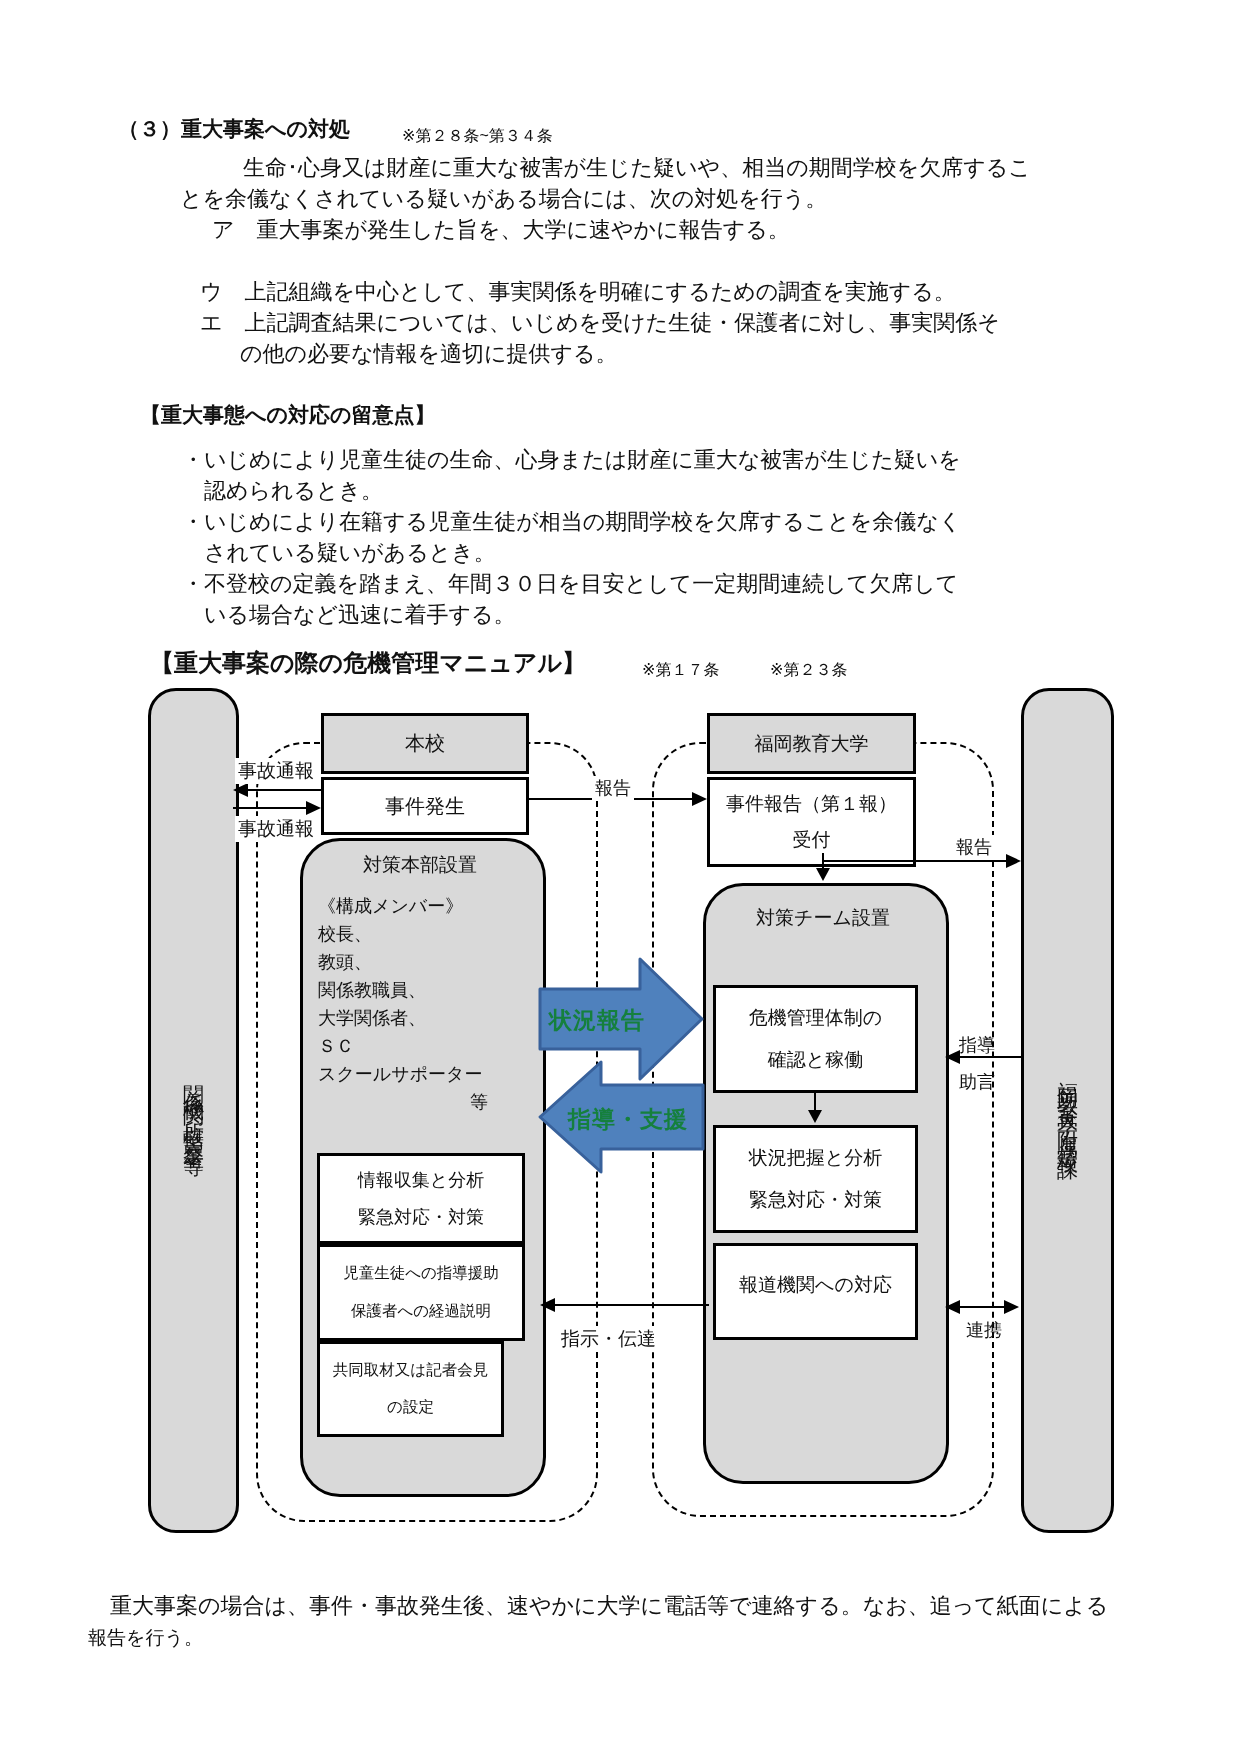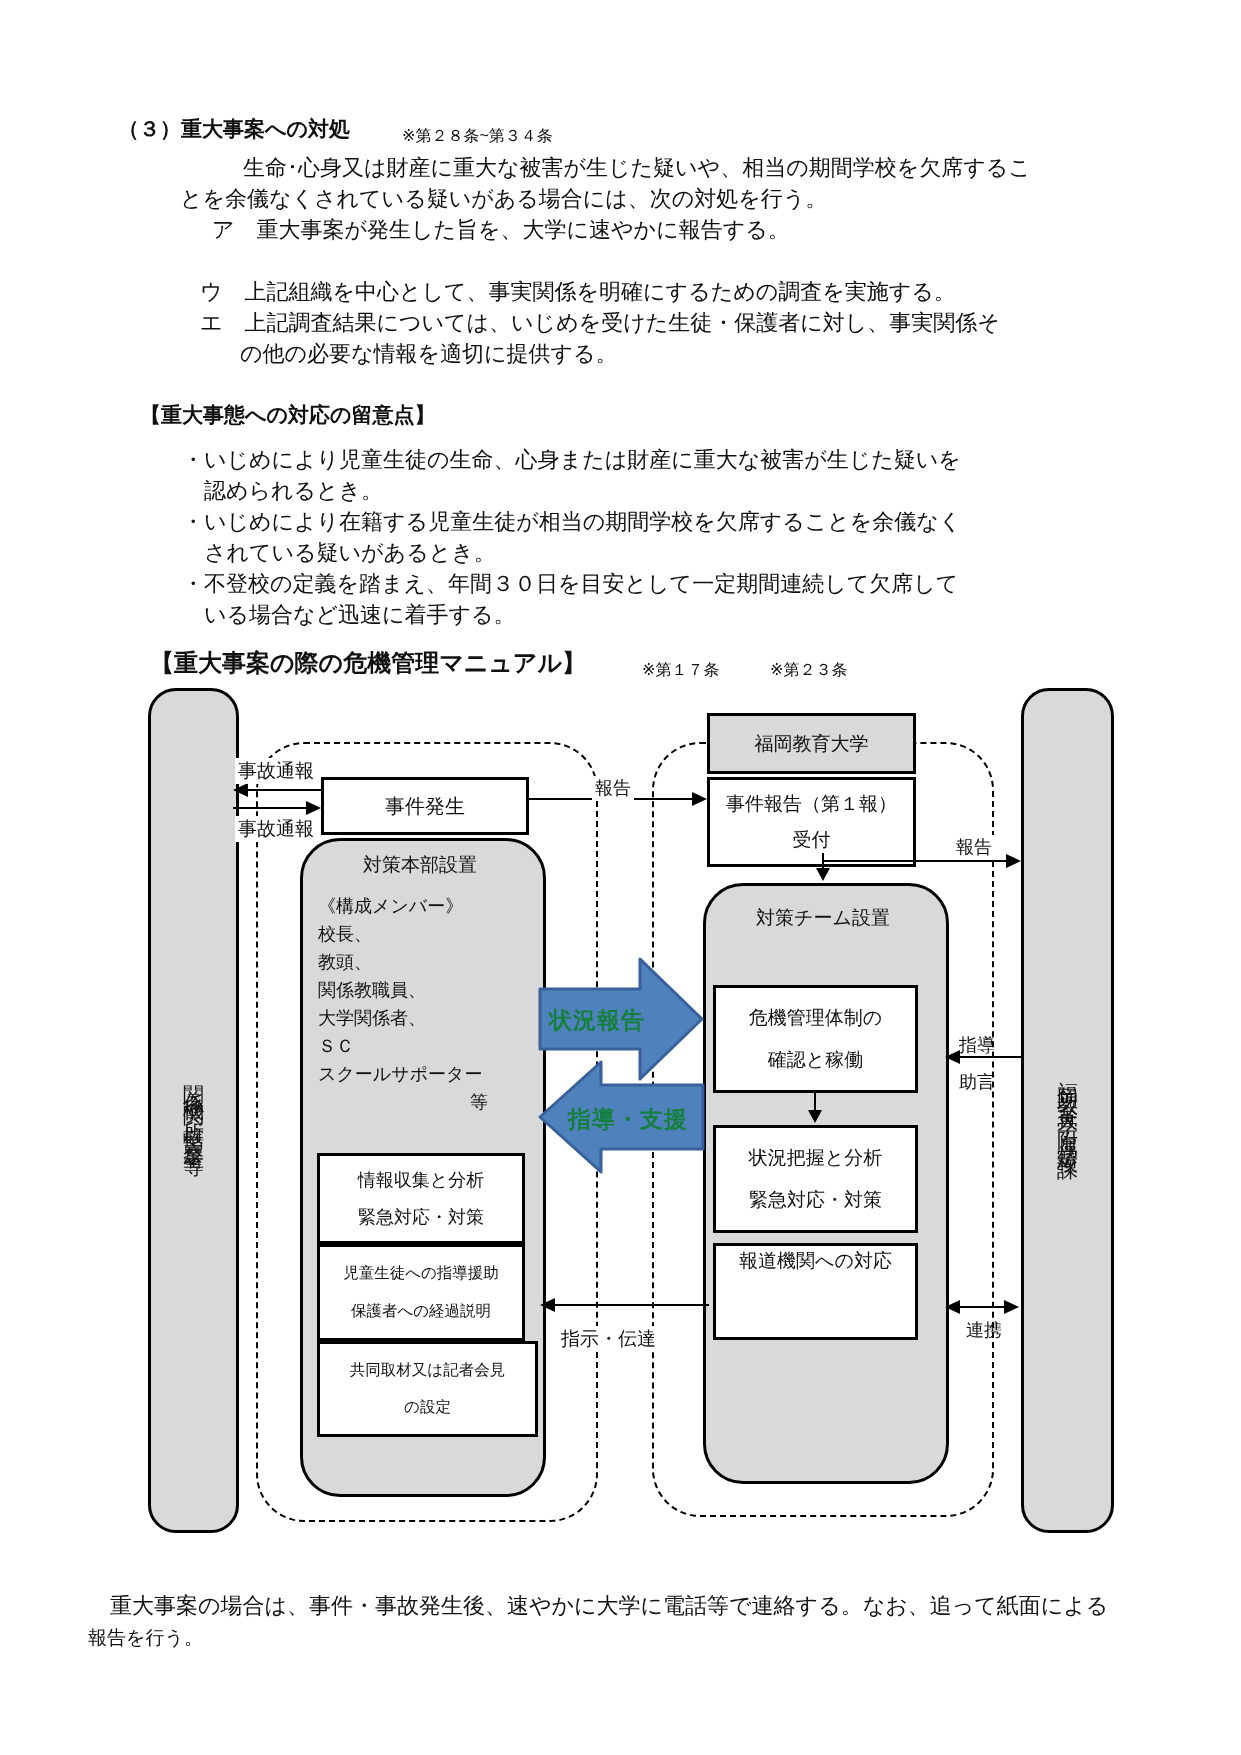--- a/index.html
+++ b/index.html
@@ -60,20 +60,21 @@
 
   <div class="dashedrect" style="left:256px;top:742px;width:338px;height:776px;"></div>
   <div class="dashedrect" style="left:652px;top:742px;width:338px;height:771px;"></div>
 
   <div class="bar" style="left:148px;top:688px;width:85px;height:839px;">関係機関（所轄警察署等）</div>
   <div class="bar" style="left:1021px;top:688px;width:87px;height:839px;">福岡教育大学（附属学校課）</div>
 
   <div class="bigrect" style="left:300px;top:838px;width:240px;height:653px;"></div>
   <div class="bigrect" style="left:703px;top:883px;width:240px;height:595px;"></div>
 
+  <div class="box gray cjust" style="left:321px;top:713px;width:208px;height:61px;font-size:20px;">本校</div>
   <div class="box white cjust" style="left:321px;top:777px;width:208px;height:58px;font-size:20px;">事件発生</div>
   <div class="box gray cjust" style="left:707px;top:713px;width:209px;height:61px;font-size:19px;">福岡教育大学</div>
 
   <div class="box white" style="left:707px;top:777px;width:209px;height:90px;font-size:19px;justify-content:space-evenly;">
     <div>事件報告（第１報）</div>
     <div>受付</div>
   </div>
 
   <div class="hq-title serif">対策本部設置</div>
   <div class="members serif">
@@ -88,35 +89,35 @@
   </div>
 
   <div class="box white" style="left:317px;top:1153px;width:208px;height:91px;font-size:18px;justify-content:space-evenly;">
     <div>情報収集と分析</div>
     <div>緊急対応・対策</div>
   </div>
   <div class="box white" style="left:317px;top:1244px;width:208px;height:97px;font-size:15.5px;justify-content:space-evenly;">
     <div>児童生徒への指導援助</div>
     <div>保護者への経過説明</div>
   </div>
-  <div class="box white" style="left:317px;top:1341px;width:221px;height:96px;font-size:15.5px;justify-content:space-evenly;">
+  <div class="box white" style="left:317px;top:1341px;width:187px;height:96px;font-size:15.5px;justify-content:space-evenly;">
     <div>共同取材又は記者会見</div>
     <div>の設定</div>
   </div>
 
   <div class="team-title serif">対策チーム設置</div>
   <div class="box white" style="left:713px;top:985px;width:205px;height:108px;font-size:19px;justify-content:space-evenly;">
     <div>危機管理体制の</div>
     <div>確認と稼働</div>
   </div>
   <div class="box white" style="left:713px;top:1125px;width:205px;height:108px;font-size:19px;justify-content:space-evenly;">
     <div>状況把握と分析</div>
     <div>緊急対応・対策</div>
   </div>
-  <div class="box white" style="left:713px;top:1243px;width:205px;height:97px;font-size:19px;justify-content:flex-start;padding-top:2px;">
+  <div class="box white" style="left:713px;top:1243px;width:205px;height:97px;font-size:19px;justify-content:flex-start;padding-top:26px;">
     <div>報道機関への対応</div>
   </div>
 
   <svg class="overlay" width="1241" height="1755" viewBox="0 0 1241 1755">
 
     <line x1="243" y1="790" x2="321" y2="790" stroke="#000" stroke-width="2"></line>
     <polygon points="233,790 248,783 248,797" fill="#000"></polygon>
     <line x1="233" y1="808" x2="309" y2="808" stroke="#000" stroke-width="2"></line>
     <polygon points="321,808 306,801 306,815" fill="#000"></polygon>
 

